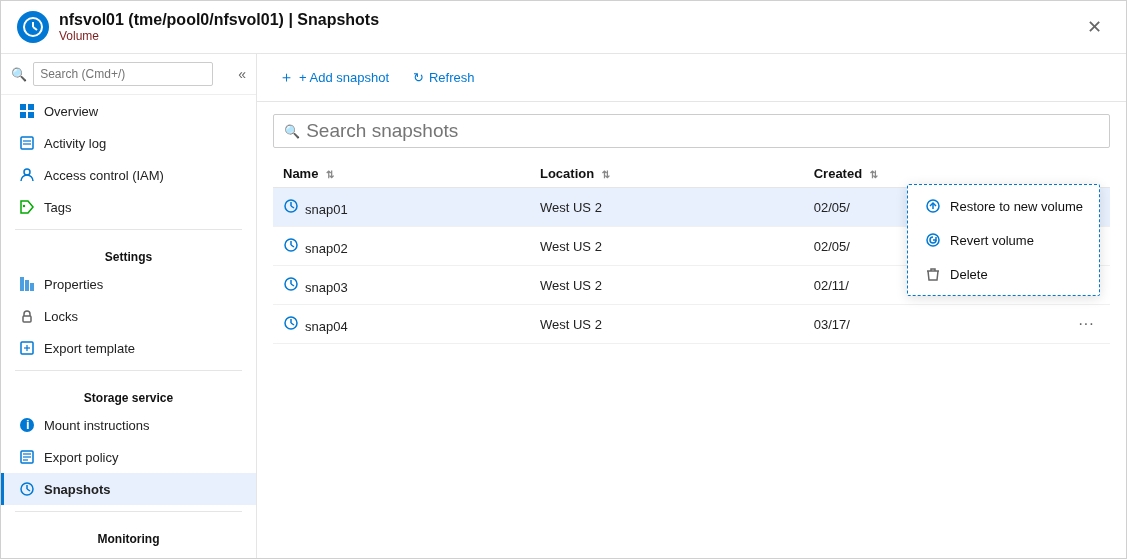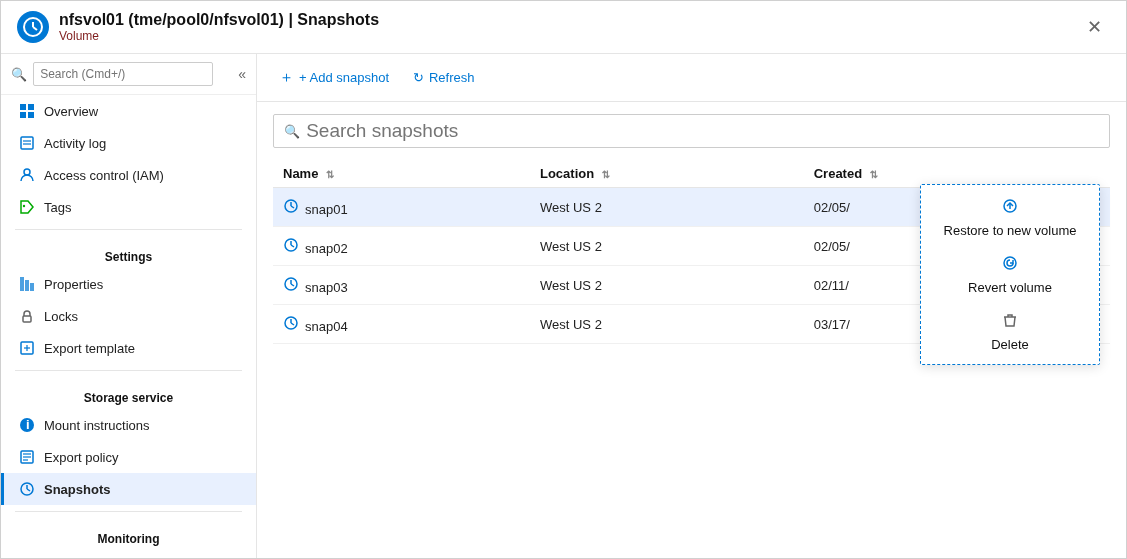--- a/index.html
+++ b/index.html
@@ -28,21 +28,21 @@
     .search-bar { border: 1px solid #ccc; border-radius: 2px; padding: 5px 10px; width: 100%; margin-bottom: 12px; display: flex; align-items: center; gap: 6px; }
     .search-bar input { border: none; outline: none; width: 100%; font-size: 13px; color: #333; }
     table { width: 100%; border-collapse: collapse; }
     thead th { font-weight: 600; color: #111; padding: 6px 10px; text-align: left; border-bottom: 1px solid #e5e5e5; white-space: nowrap; }
     thead th .sort-icon { color: #888; margin-left: 4px; font-size: 10px; }
     tbody tr { border-bottom: 1px solid #f0f0f0; cursor: pointer; }
     tbody tr.selected { background: #e8f0fe; }
     tbody td { padding: 8px 10px; color: #222; vertical-align: middle; }
     .more-btn { border: none; background: none; cursor: pointer; color: #666; font-size: 16px; padding: 2px 6px; }
     .context-menu { position: absolute; background: #fff; border: 1px dashed #0078d4; box-shadow: 0 2px 12px rgba(0,0,0,0.13); z-index: 10; min-width: 180px; padding: 4px 0; border-radius: 2px; }
-    .context-menu-item { display: flex; align-items: center; gap: 8px; padding: 8px 16px; cursor: pointer; font-size: 13px; color: #111; flex-direction: column; }
+    .context-menu-item { display: flex; align-items: center; gap: 8px; padding: 8px 16px; cursor: pointer; font-size: 13px; color: #111; }
     .context-menu-icon { width: 18px; height: 18px; display: flex; align-items: center; justify-content: center; }
     .table-wrapper { position: relative; }
   </style>
 </head>
 <body>
 
 <div class="window">
 
   <div class="title-bar">
     <div class="title-icon">

